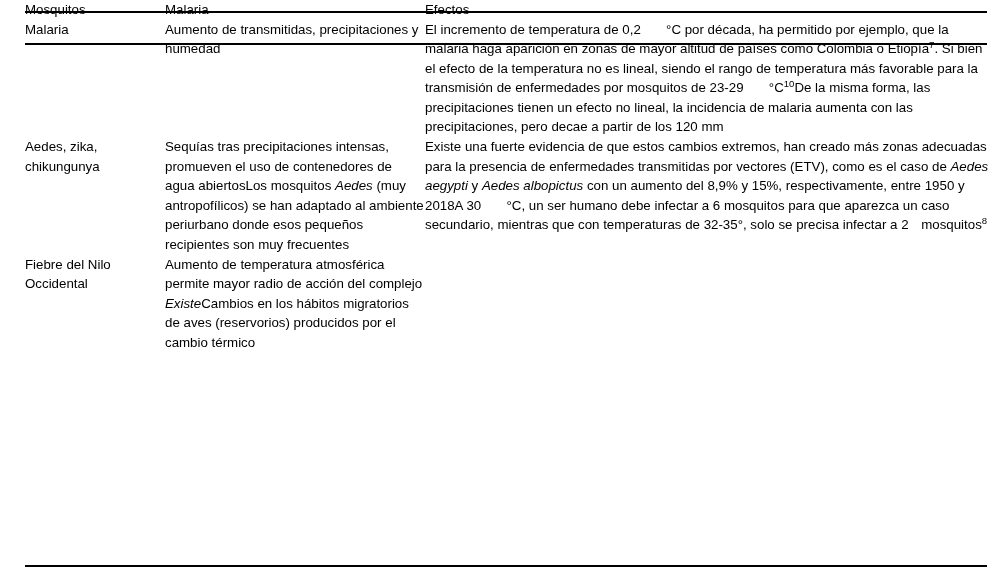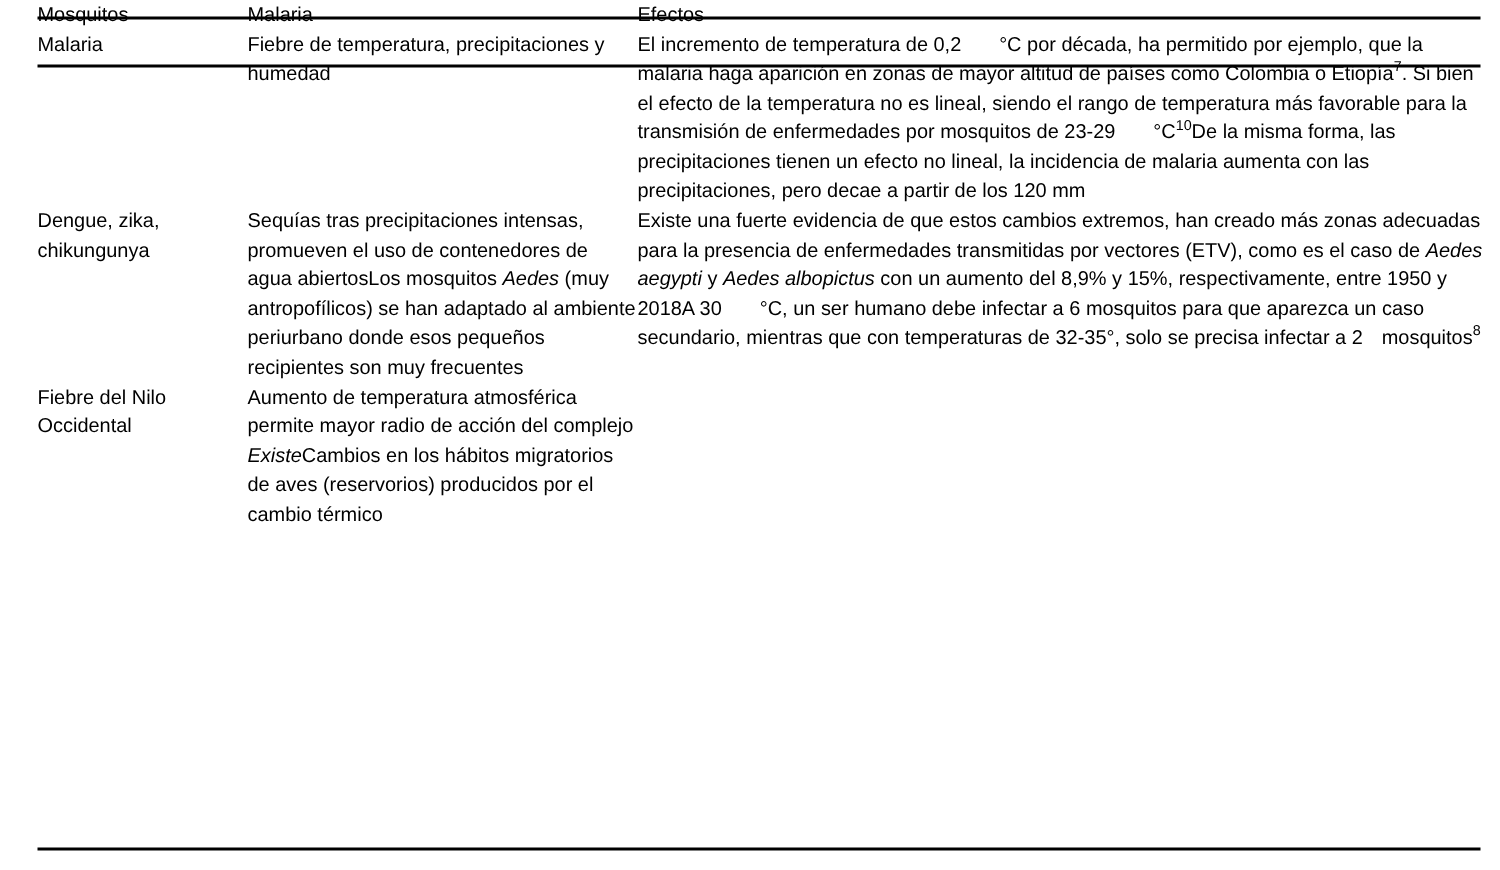--- a/index.html
+++ b/index.html
@@ -102,27 +102,27 @@
         <th>Mosquitos</th>
         <th>Malaria</th>
         <th>Efectos</th>
       </tr>
     </thead>
     <tbody>
 
       <tr class="body-row">
         <td></td>
         <td class="cell-mosquitos species">Malaria</td>
-        <td class="cell-factores">Fiebre de temperatura, precipitaciones y humedad</td>
+        <td class="cell-factores">Aumento de transmitidas, precipitaciones y humedad</td>
         <td class="cell-efectos"><span>El incremento de temperatura de 0,2</span><span class="gap-sp"></span><span>°C por década, ha permitido por ejemplo, que la malaria haga aparición en zonas de mayor altitud de países como Colombia o Etiopía</span><sup>7</sup><span>. Si bien el efecto de la temperatura no es lineal, siendo el rango de temperatura más favorable para la transmisión de enfermedades por mosquitos de 23-29</span><span class="gap-sp"></span><span>°C</span><sup>10</sup><span>De la misma forma, las precipitaciones tienen un efecto no lineal, la incidencia de malaria aumenta con las precipitaciones, pero decae a partir de los 120 mm</span></td>
       </tr>
 
       <tr class="body-row">
         <td></td>
-        <td class="cell-mosquitos species">Dengue, zika, chikungunya</td>
+        <td class="cell-mosquitos species">Aedes, zika, chikungunya</td>
         <td class="cell-factores"><span>Sequías tras precipitaciones intensas, promueven el uso de contenedores de agua abiertosLos mosquitos </span><span class="term">Aedes</span><span> (muy antropofílicos) se han adaptado al ambiente periurbano donde esos pequeños recipientes son muy frecuentes</span></td>
         <td class="cell-efectos"><span>Existe una fuerte evidencia de que estos cambios extremos, han creado más zonas adecuadas para la presencia de enfermedades transmitidas por vectores (ETV), como es el caso de </span><span class="term">Aedes aegypti</span><span> y </span><span class="term">Aedes albopictus</span><span> con un aumento del 8,9% y 15%, respectivamente, entre 1950 y 2018A 30</span><span class="gap-sp"></span><span>°C, un ser humano debe infectar a 6 mosquitos para que aparezca un caso secundario, mientras que con temperaturas de 32-35°, solo se precisa infectar a 2</span><span class="gap-sp-sm"></span><span>mosquitos</span><sup>8</sup></td>
       </tr>
 
       <tr class="body-row">
         <td></td>
         <td class="cell-mosquitos species">Fiebre del Nilo Occidental</td>
         <td class="cell-factores"><span>Aumento de temperatura atmosférica permite mayor radio de acción del complejo </span><span class="term">Existe</span><span>Cambios en los hábitos migratorios de aves (reservorios) producidos por el cambio térmico</span></td>
         <td class="cell-efectos"></td>
       </tr>

